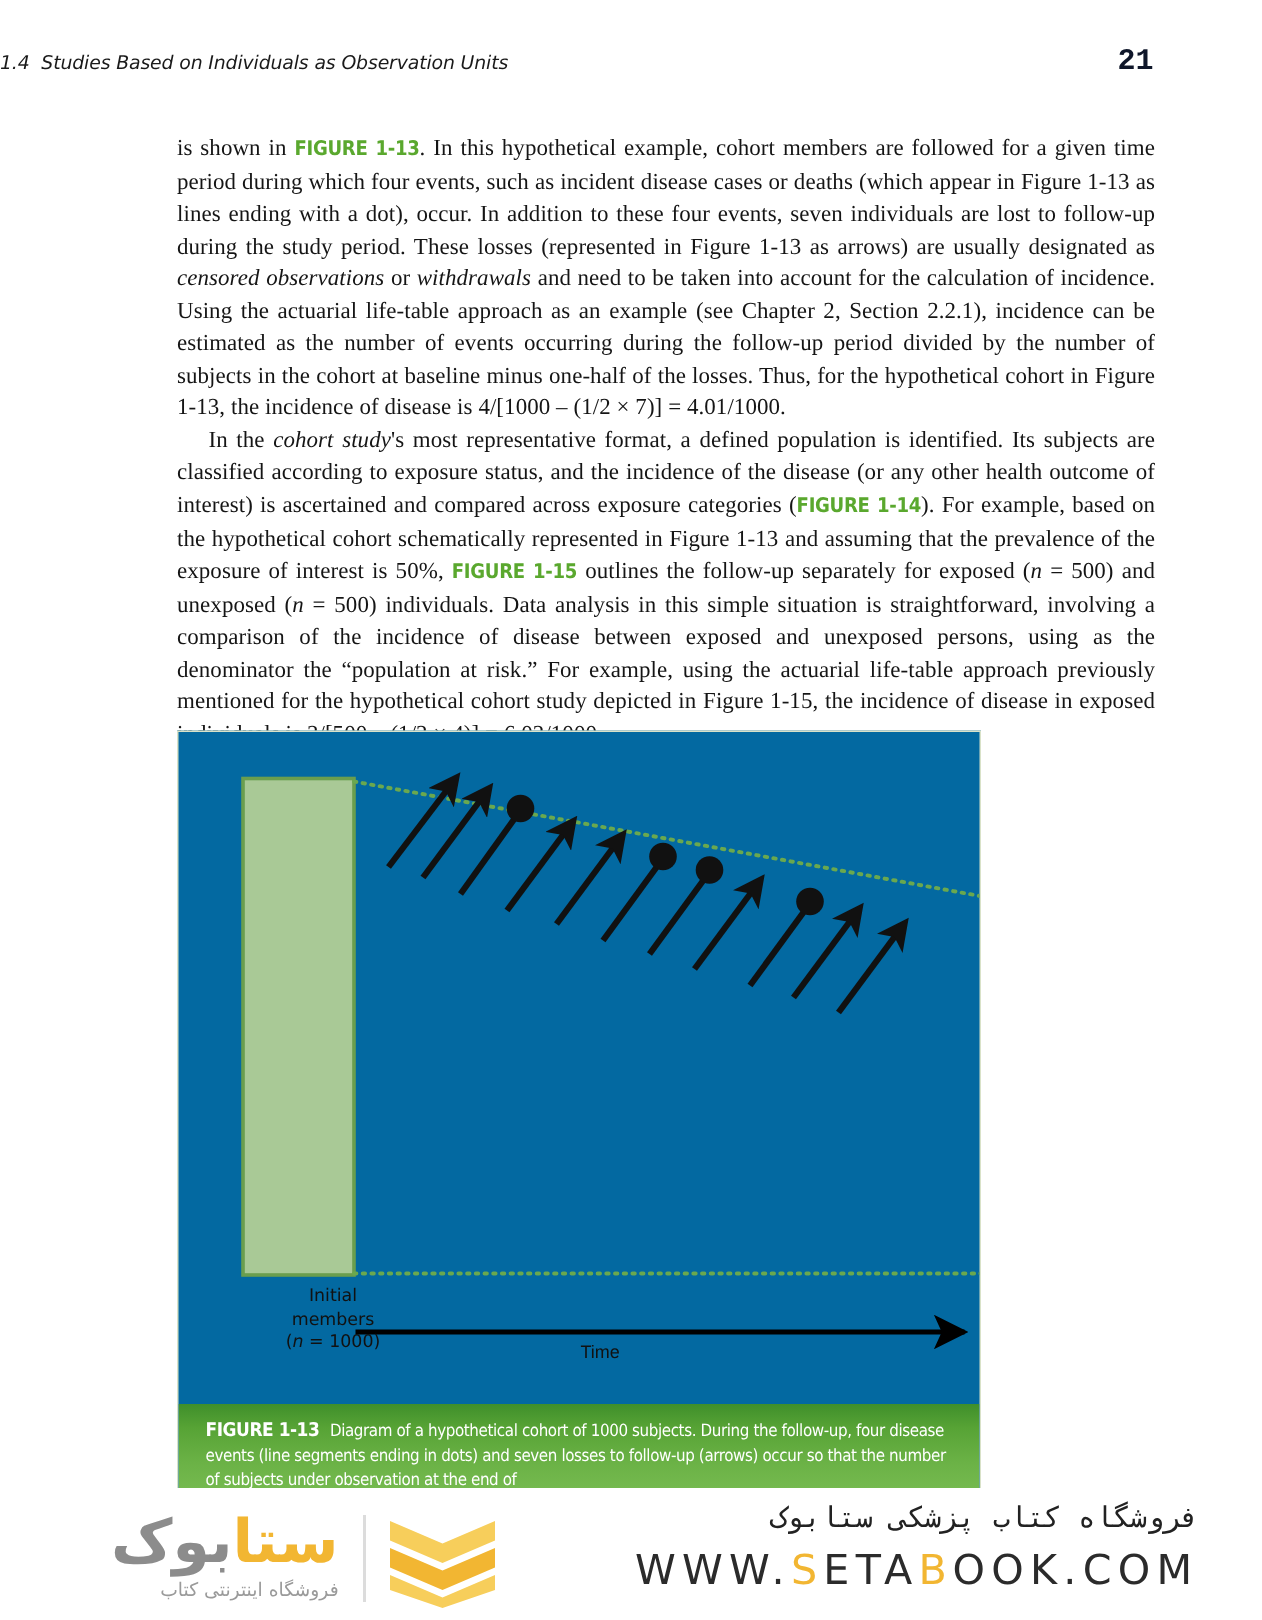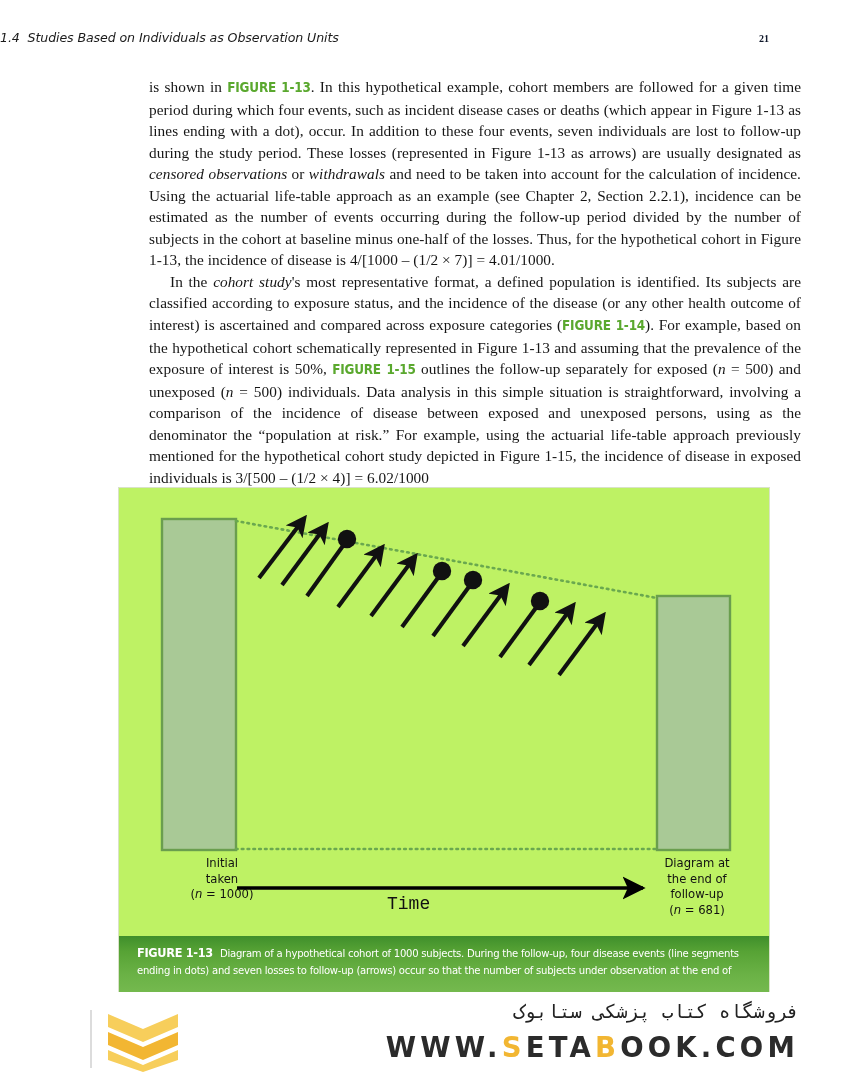--- a/index.html
+++ b/index.html
@@ -16,50 +16,50 @@
     position:absolute; left:0; right:0; top:30px;
     display:flex; justify-content:space-between; align-items:baseline;
     padding-right:72px;
   }
   .runhead-title {
     font-family:"DejaVu Sans", sans-serif;
     font-style:italic; font-size:12.6px; color:#1a1a1a;
     letter-spacing:-0.1px; white-space:pre;
   }
   .runhead-page {
-    font-family:Liberation Serif, serif;
-    font-weight:bold; font-size:10px; color:#0f172a;
+    font-family:Liberation Mono, monospace;
+    font-weight:bold; font-size:20px; color:#0f172a;
     margin-left:34px;
   }
 
   
   .body-col {
-    position:absolute; left:118px; top:76px; width:652px;margin-left:31px;
+    position:absolute; left:118px; top:88px; width:652px;
   }
   .para {
     font-size:15.3px; line-height:21.55px; color:#151515;
     text-align:justify; text-justify:inter-word;
     margin:0; letter-spacing:0.05px;
     -webkit-hyphens:none; hyphens:none;
   }
   .para + .para { text-indent:21px; }
   .figref {
     font-family:"DejaVu Sans Condensed","DejaVu Sans", sans-serif;
     font-weight:bold; color:#5aa82e; font-size:13.4px;
     letter-spacing:-0.2px;
   }
   .it { font-style:italic; }
   .mathvar { font-style:italic; }
 
   
   .figure {
     position:absolute; left:118px; top:487px;
-    width:652px; height:506px;
+    width:536px; height:506px;
     border:1.5px solid #d9e2c8;
-    background:#bef264;
+    background:#0369a1;
     box-sizing:border-box;
     overflow:hidden;
   }
   .figure-canvas {
     position:absolute; left:0; top:0; width:650px; height:448px;
   }
   .figure-canvas svg { display:block; }
 
   
   .caption {
@@ -112,21 +112,21 @@
   .footer-right {
     position:absolute; right:42px; top:8px; text-align:right;
   }
   .footer-fa {
     font-family:Liberation Mono, monospace;
     font-size:19px; color:#222; direction:rtl; white-space:nowrap;
     line-height:26px;
   }
   .footer-url {
     font-family:"DejaVu Sans", sans-serif;
-    font-size:27.5px; font-weight:bold; color:#2b2b2b;
+    font-size:27.5px; font-weight:normal; color:#2b2b2b;
     letter-spacing:4.2px; white-space:nowrap; margin-top:5px;
   }
   .footer-url .hl { color:#f2b632; }
 </style>
 </head>
 <body>
 
 <div class="page">
 
   <div class="runhead">
@@ -193,44 +193,48 @@
           <circle cx="354" cy="92" r="9.2"></circle>
           <circle cx="421" cy="113" r="9.2"></circle>
         </g>
 
         <line x1="118" y1="400" x2="524" y2="400" stroke="#000000" stroke-width="3.3" marker-end="url(#timehead)"></line>
       </svg>
 
       <div style="position:absolute; left:44px; top:368px; width:118px; text-align:center;
                   font-family:'DejaVu Sans',sans-serif; font-size:11.6px; line-height:15.6px; color:#111;">
         <div>Initial</div>
-        <div>taken</div>
+        <div>members</div>
         <div>(<span style="font-style:italic">n</span><span> = 1000)</span></div>
       </div>
 
       <div style="position:absolute; left:519px; top:368px; width:118px; text-align:center;
                   font-family:'DejaVu Sans',sans-serif; font-size:11.6px; line-height:15.6px; color:#111;">
         <div>Diagram at</div>
         <div>the end of</div>
         <div>follow-up</div>
         <div>(<span style="font-style:italic">n</span><span> = 681)</span></div>
       </div>
 
       <div style="position:absolute; left:268px; top:406px;
-                  font-family:Liberation Mono, monospace; font-size:18px; color:#111;">Time</div>
+                  font-family:Liberation Sans, sans-serif; font-size:12px; color:#111;">Time</div>
     </div>
 
     <div class="caption">
       <div class="caption-text"><span class="caption-label">FIGURE 1-13</span><span>Diagram of a hypothetical cohort of 1000 subjects. During the follow-up, four disease events (line segments ending in dots) and seven losses to follow-up (arrows) occur so that the number of subjects under observation at the end of</span></div>
     </div>
   </div>
 
   <div class="footer">
 
     <div class="footer-logo">
+      <div>
+        <div class="logo-word"><span class="g2">ستا</span><span class="g1">بوک</span></div>
+        <div class="logo-sub">فروشگاه اینترنتی کتاب</div>
+      </div>
 
       <div class="logo-divider"></div>
 
       <div class="logo-chevrons">
         <svg width="74" height="62" viewBox="0 0 74 62" xmlns="http://www.w3.org/2000/svg">
           <path d="M2,2 L37,17 L72,2 L72,15 L37,30 L2,15 Z" fill="#f7ce5b"></path>
           <path d="M2,20 L37,35 L72,20 L72,33 L37,48 L2,33 Z" fill="#f2b632"></path>
           <path d="M2,38 L37,53 L72,38 L72,48 L37,60 L2,48 Z" fill="#f7ce5b"></path>
         </svg>
       </div>

